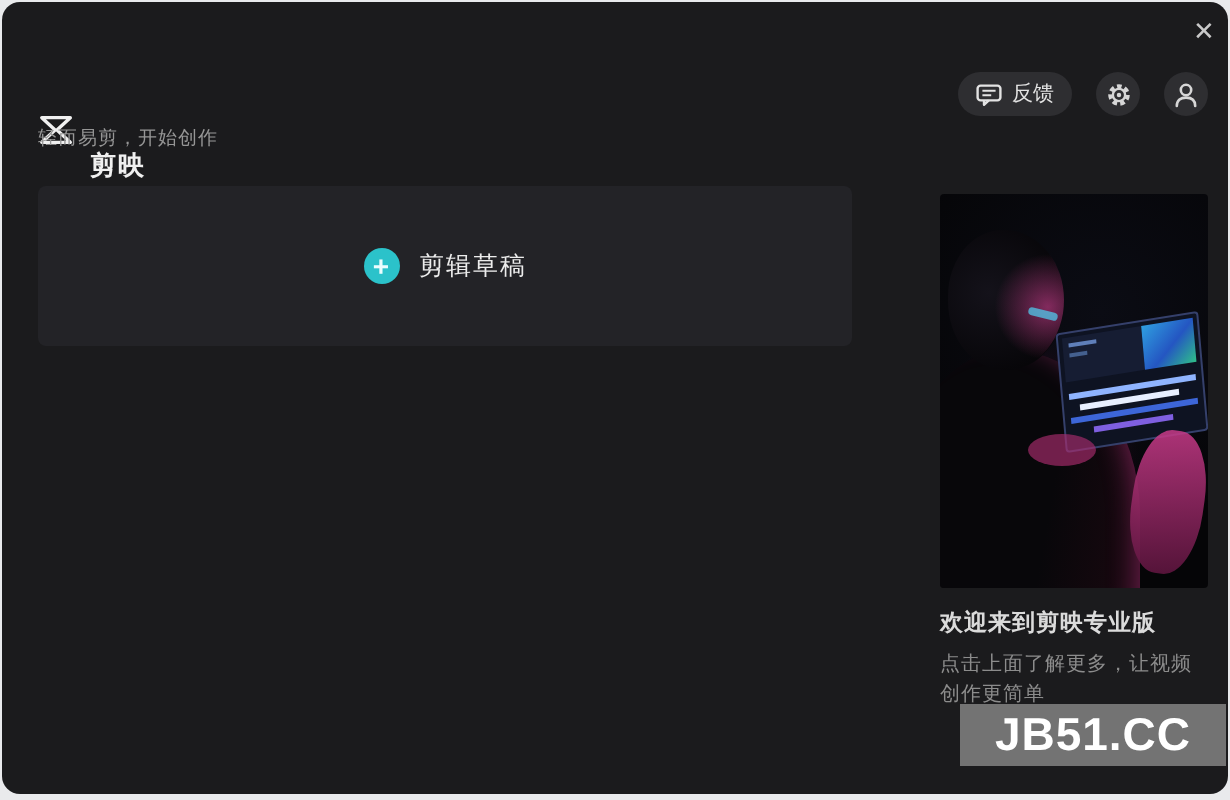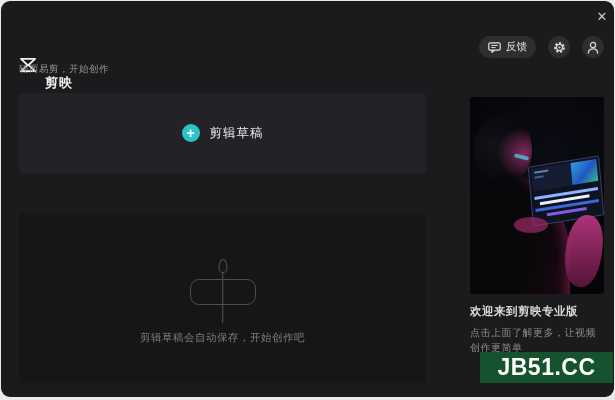--- a/index.html
+++ b/index.html
@@ -133,21 +133,21 @@
   .hand-left {
     position:absolute; left:44px; top:120px; width:34px; height:16px; border-radius:50%;
     background:rgba(170,45,110,0.65);
   }
   .promo-heading { margin-top:10px; color:#dbdbdb; font-size:11.5px; font-weight:bold; letter-spacing:0.5px; }
   .promo-desc { margin-top:6px; color:#8c8c8c; font-size:10px; line-height:1.5; letter-spacing:0.5px; }
 
   
   .watermark {
     position:absolute; left:479px; top:351px; width:133px; height:31px;
-    background:#14532d; display:flex; align-items:center; justify-content:center;
+    background:#737373; display:flex; align-items:center; justify-content:center;
   }
   .watermark span { color:#ffffff; font-size:23px; font-weight:bold; letter-spacing:0.5px; }
 </style>
 </head>
 <body>
 
 <div class="window">
 
   <div class="close-btn">✕</div>
 
@@ -182,28 +182,20 @@
         <path d="M1.4 12 C1.4 9 3.4 7.8 6 7.8 C8.6 7.8 10.6 9 10.6 12" fill="none" stroke="#d6d6d6" stroke-width="1.3" stroke-linecap="round"></path>
       </svg>
     </div>
   </div>
 
   <div class="start-panel">
     <div class="plus-circle">+</div>
     <span class="start-label">剪辑草稿</span>
   </div>
 
-  <div class="draft-panel">
-    <div class="empty-illu">
-      <div class="illu-line"></div>
-      <div class="illu-loop"></div>
-      <div class="illu-clip"></div>
-    </div>
-    <div class="empty-hint">剪辑草稿会自动保存，开始创作吧</div>
-  </div>
 
   <div class="promo">
     <div class="promo-img">
       <div class="glow-magenta"></div>
       <div class="shoulder"></div>
       <div class="head"></div>
       <div class="head-rim"></div>
       <div class="glasses"></div>
       <div class="screen">
         <div class="scr-top"></div>

